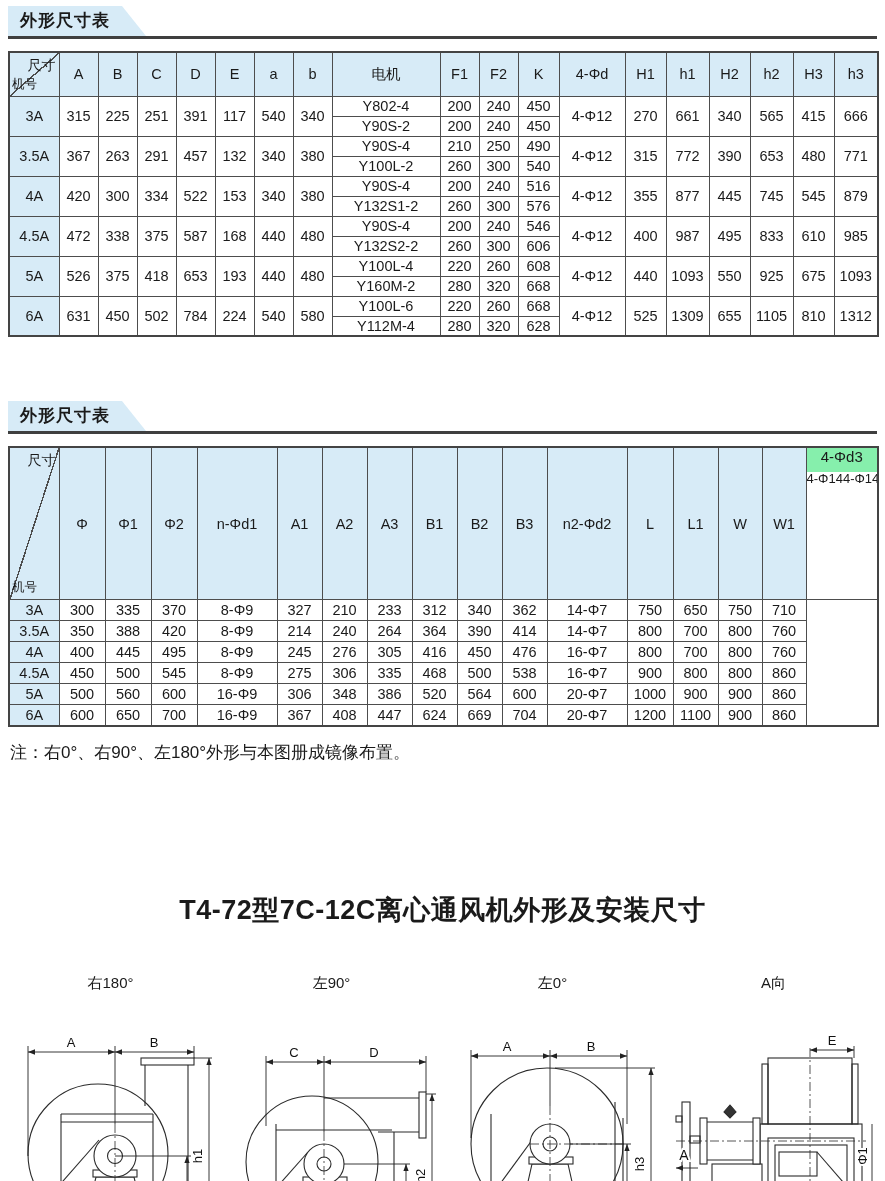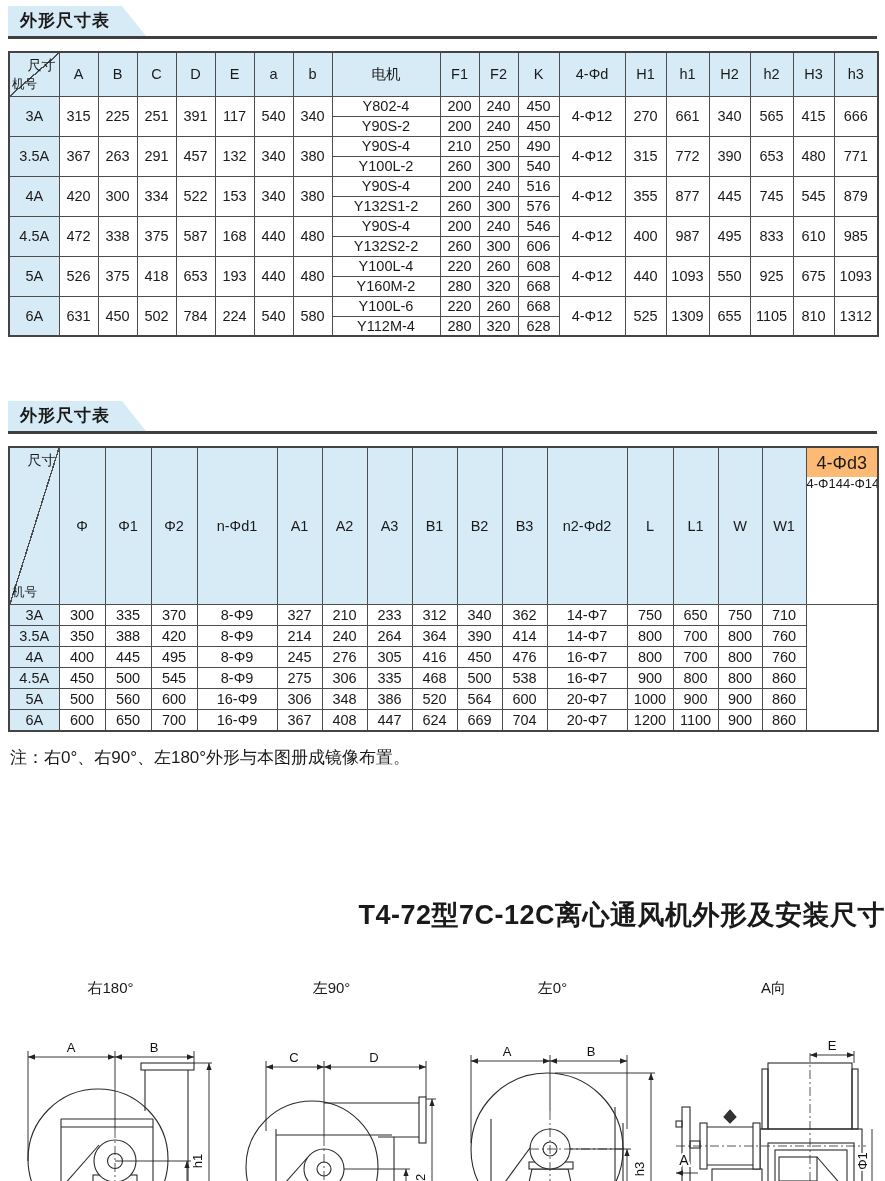--- a/index.html
+++ b/index.html
@@ -23,25 +23,25 @@
   .mc{background:#d7ebf7;}
   #t1 thead tr{height:44px;}
   #t1 tbody tr{height:20px;}
   #t2 thead tr{height:42px;}
   #t2 tbody tr{height:21px;}
   .corner{position:relative;background-color:#d7ebf7;
     background-image:linear-gradient(to bottom right,rgba(0,0,0,0) calc(50% - 0.7px),#4d4d4d calc(50% - 0.7px),#4d4d4d calc(50% + 0.7px),rgba(0,0,0,0) calc(50% + 0.7px));}
   .c-top{position:absolute;top:4px;right:3px;font-size:14px;}
   .c-bot{position:absolute;bottom:3px;left:2px;font-size:12.5px;text-align:right;}
   .lastcol{vertical-align:top;background:#fff;}
-  .lastcol .lc-head{height:24px;padding-top:5px;font-size:18px;background:#fdba74;}
+  .lastcol .lc-head{height:24px;font-size:15px;background:#86efac;}
   .lastcol .lc-vals{display:flex;flex-direction:row;justify-content:space-between;height:128px;margin-top:-1px;font-size:13px;}
   
   .note{margin:14px 0 0 10px;font-size:17px;}
-  .main-title{margin-top:128px;text-align:right;font-size:27px;font-weight:bold;letter-spacing:0.5px;}
+  .main-title{margin-top:128px;text-align:center;font-size:27px;font-weight:bold;letter-spacing:0.5px;}
   
   .diagrams{display:flex;margin-top:46px;width:885px;}
   .dia{width:221px;display:flex;flex-direction:column;align-items:center;}
   .dia-label{font-size:15px;height:26px;margin-bottom:6px;}
   svg text{font-family:"Liberation Sans","DejaVu Sans",sans-serif;}
   .dlbl{font-size:13px;fill:#111;paint-order:stroke;stroke:#ffffff;stroke-width:4px;text-anchor:middle;}
   .dsm{font-size:9.5px;fill:#111;paint-order:stroke;stroke:#ffffff;stroke-width:3px;text-anchor:middle;}
 </style>
 </head>
 <body>

